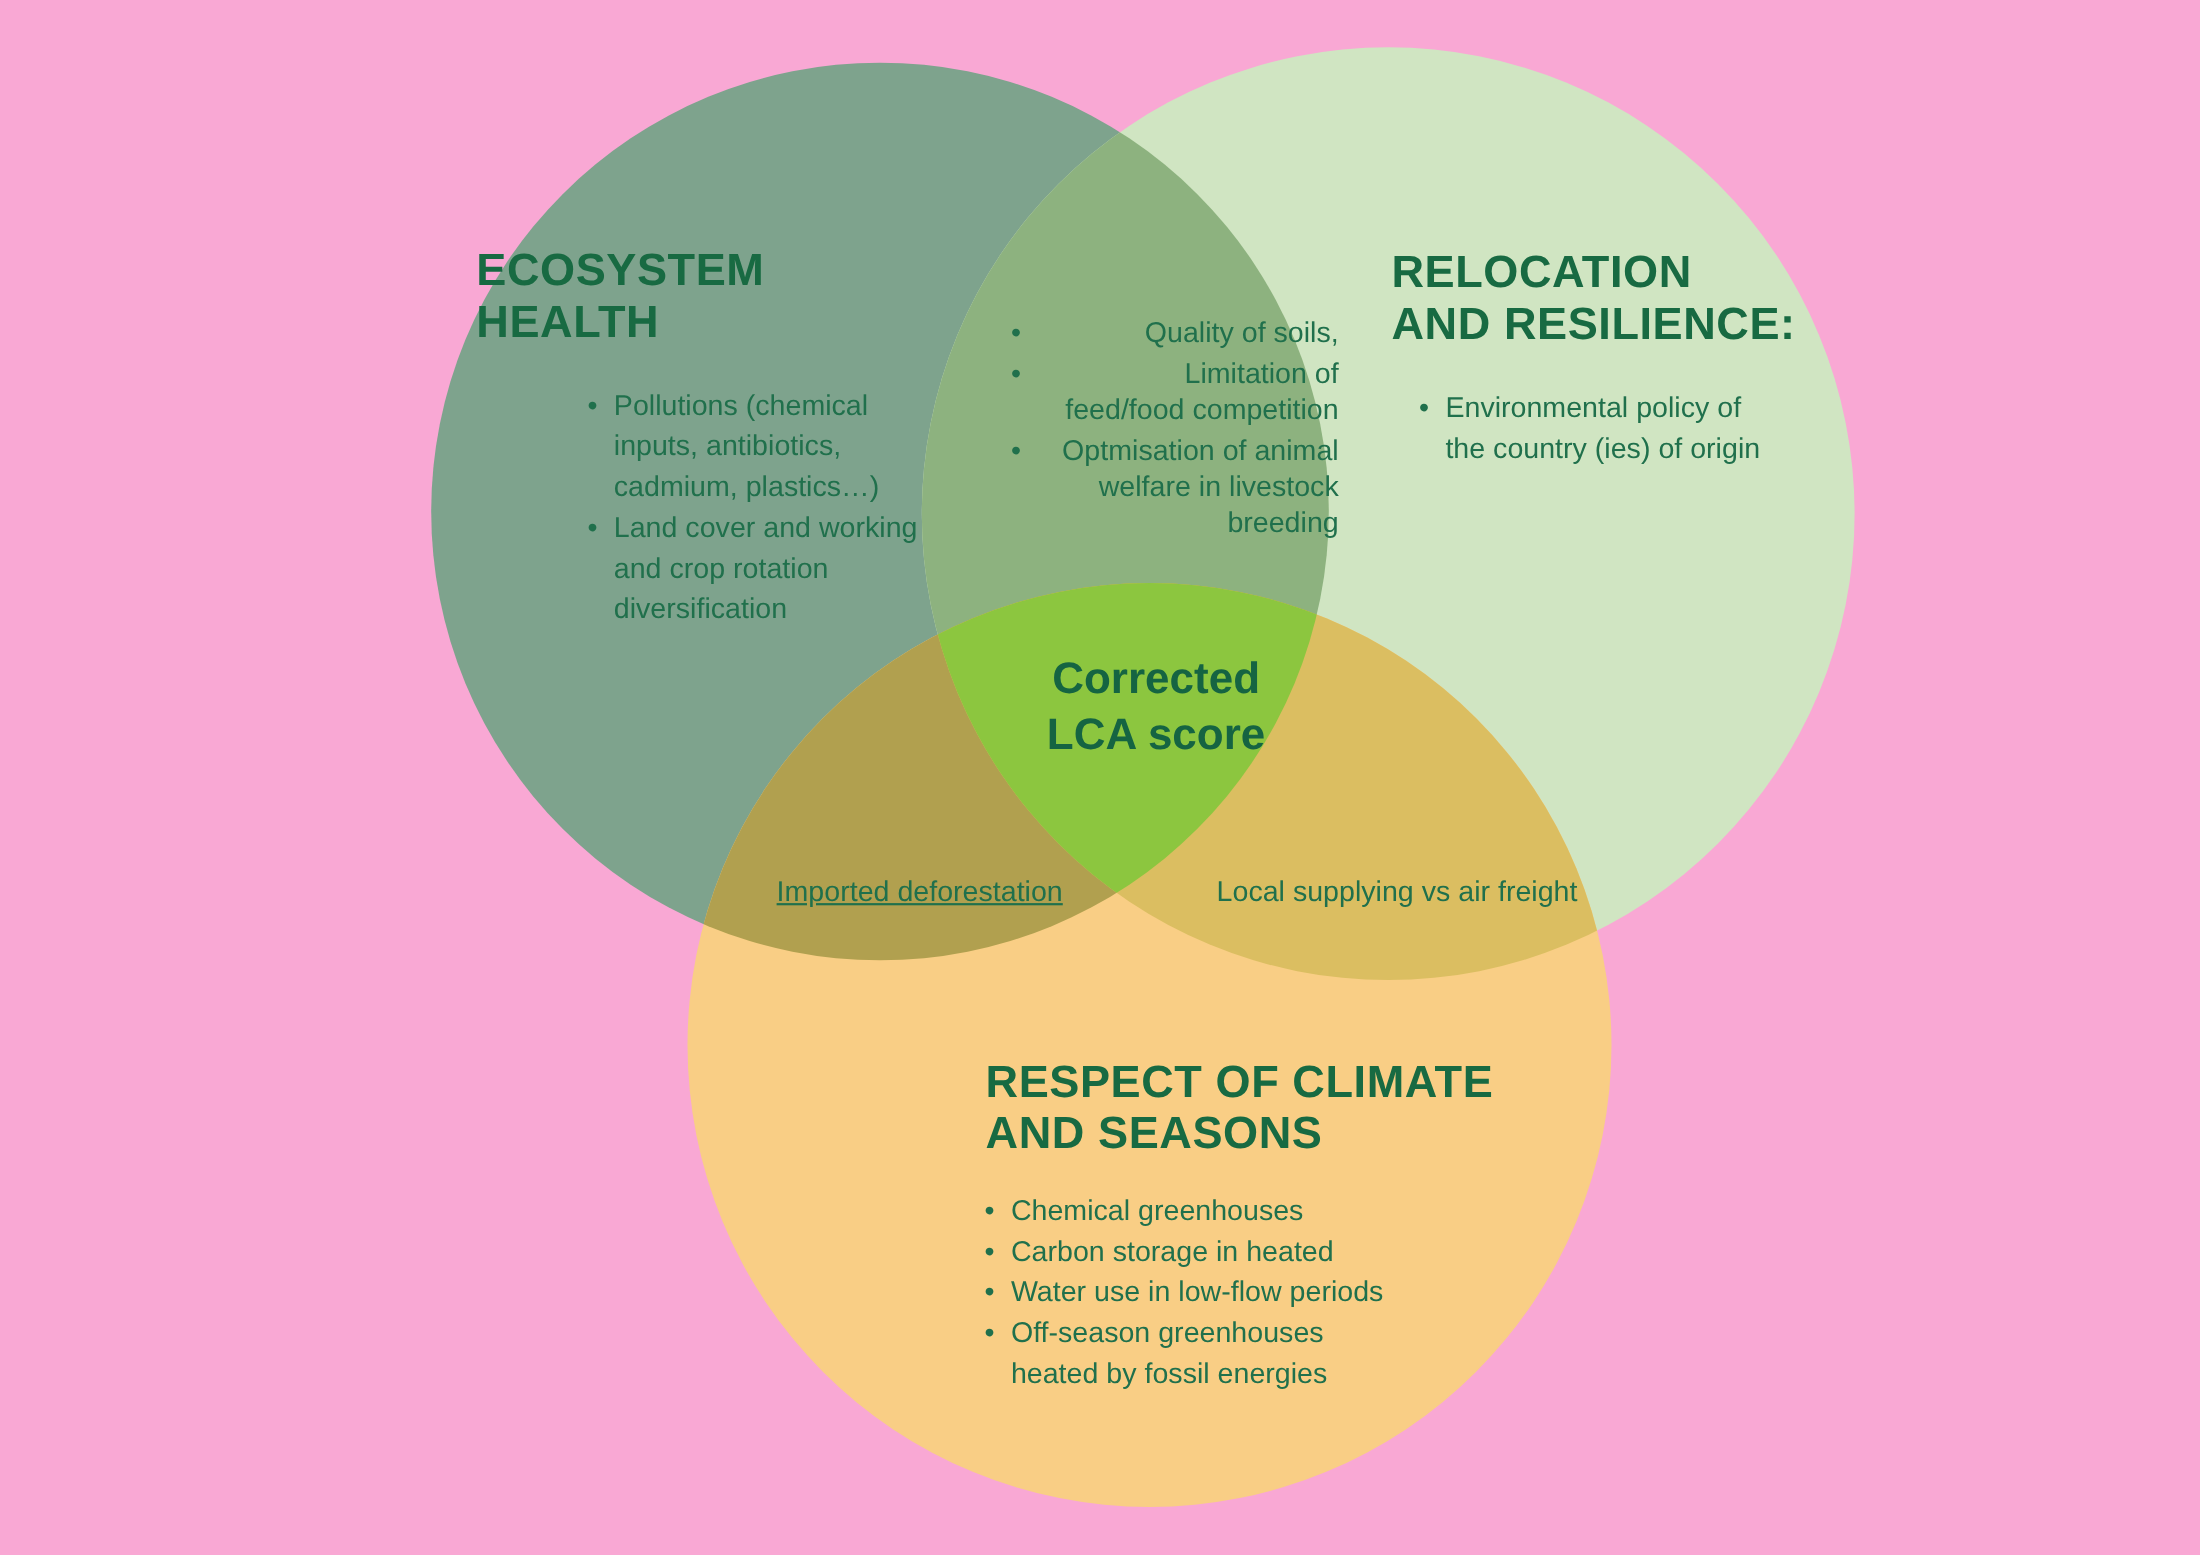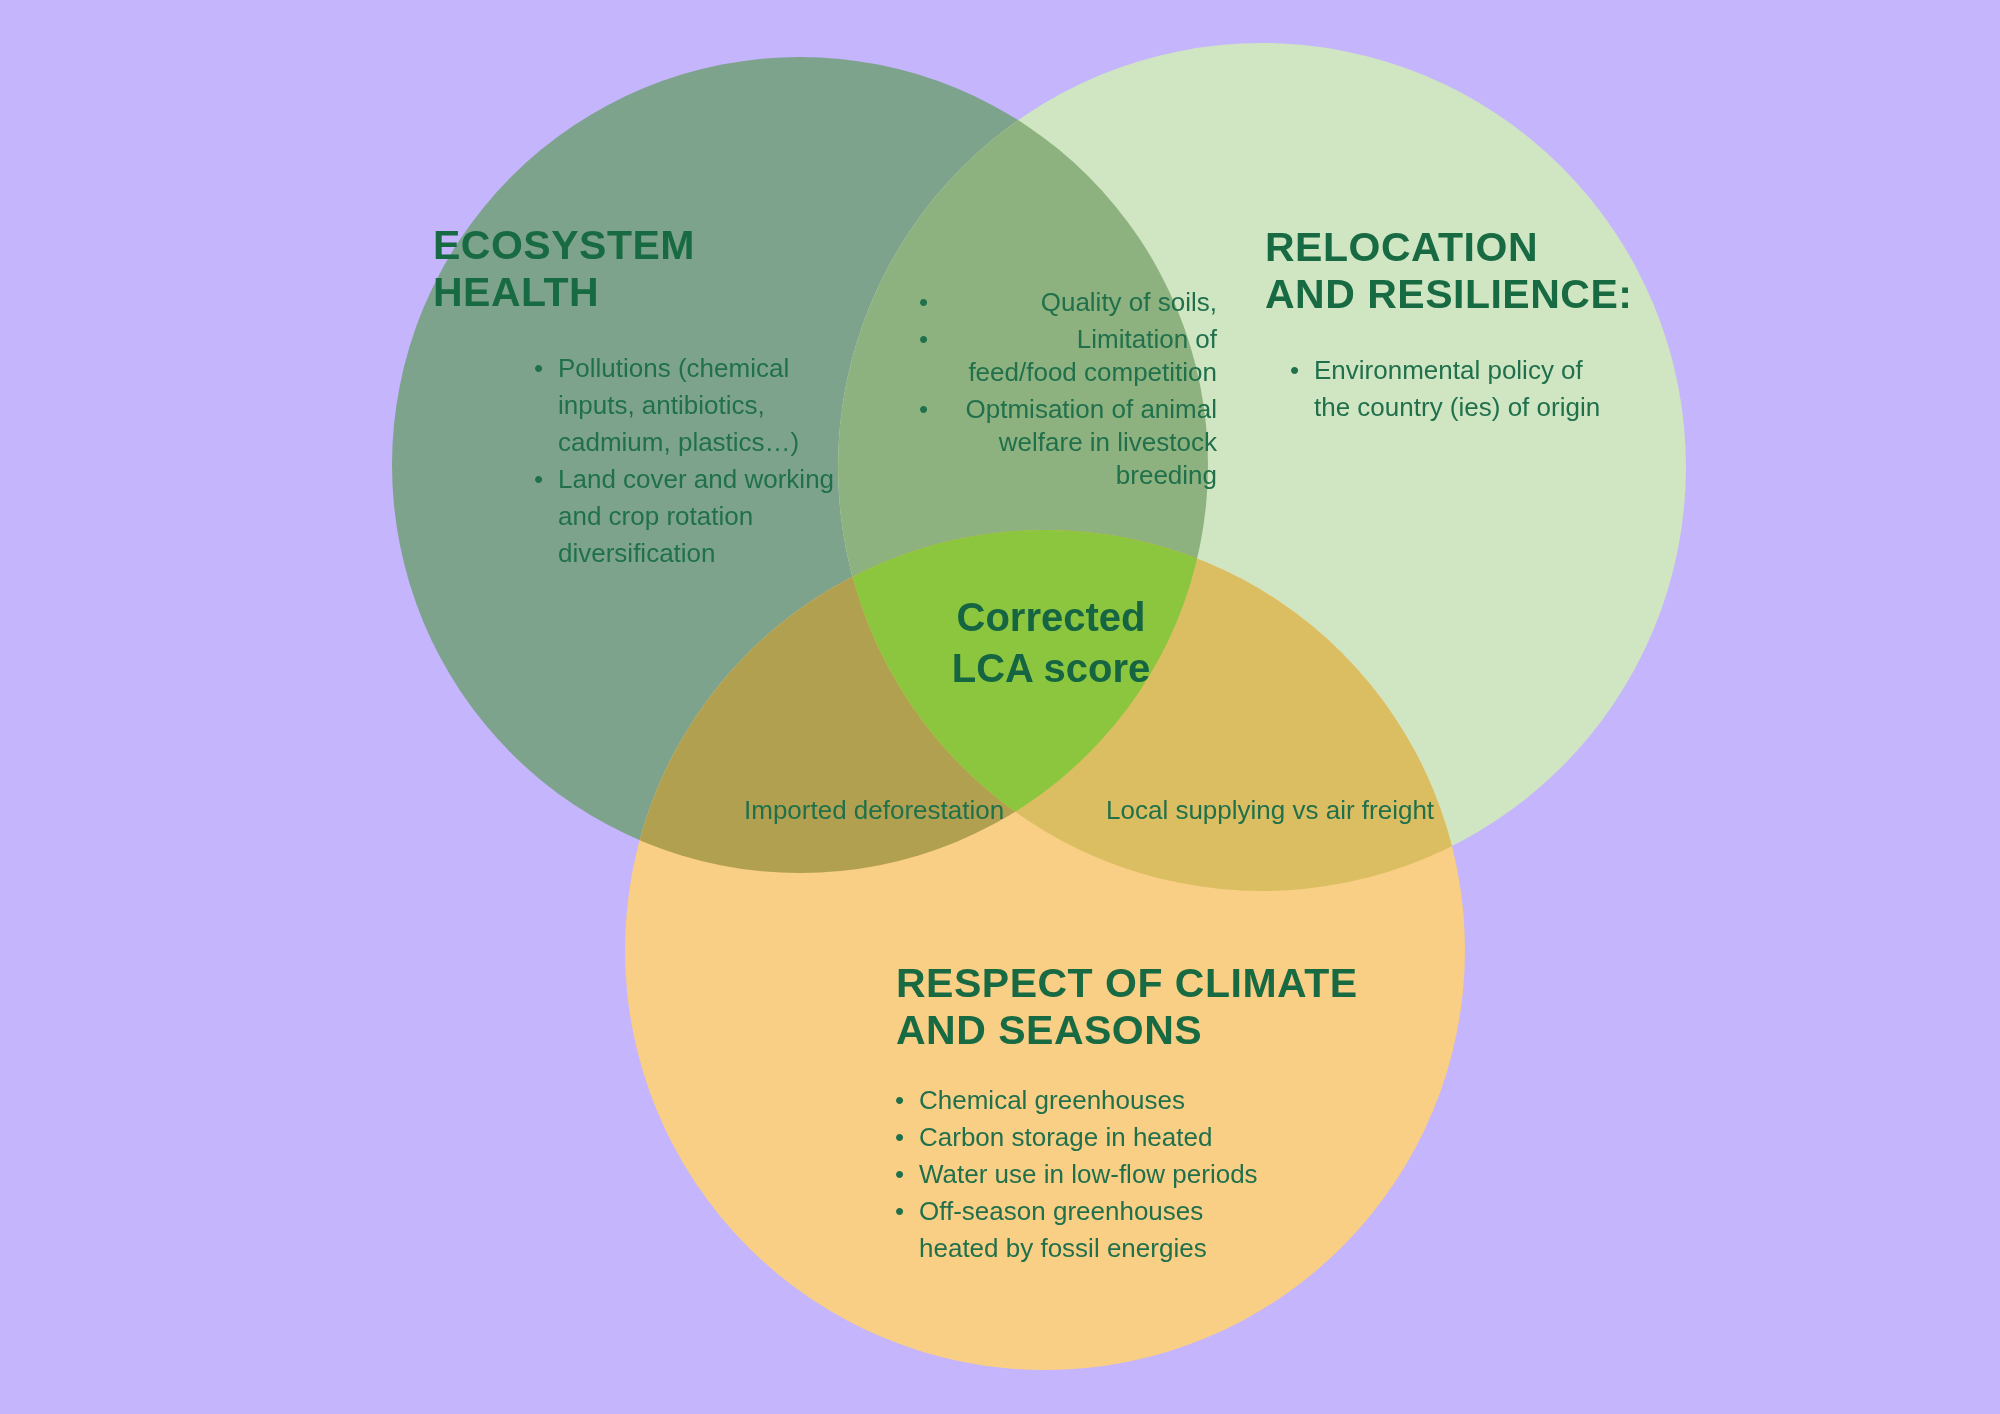--- a/index.html
+++ b/index.html
@@ -1,20 +1,20 @@
 <!DOCTYPE html>
 <html><head>
 <meta charset="utf-8">
 <style>
   html, body { margin: 0; padding: 0; background: #ffffff; }
   #canvas {
     position: relative;
     width: 2000px;
     height: 1414px;
-    background: #c4b5fd;
+    background: #f9a8d4;
     overflow: hidden;
     font-family: "Liberation Sans", sans-serif;
   }
   #venn-svg { position: absolute; left: 0; top: 0; }
 
   .abs { position: absolute; }
 
   .circle-title {
     font-weight: bold;
     font-size: 41px;
@@ -117,21 +117,21 @@
     <li>Limitation of
 feed/food competition</li>
     <li>Optmisation of animal
 welfare in livestock
 breeding</li>
   </ul>
 
   <div class="abs center-label" style="left:901px; top:592px; width:300px;">Corrected
 LCA score</div>
 
-  <div class="abs region-label" style="left:744px; top:794px;">Imported deforestation</div>
+  <div class="abs region-label" style="left:706px; top:794px;text-decoration:underline;">Imported deforestation</div>
 
   <div class="abs region-label" style="left:1106px; top:794px;">Local supplying vs air freight</div>
 
   <div class="abs circle-title" style="left:896px; top:960px;">RESPECT OF CLIMATE
 AND SEASONS</div>
   <ul class="abs bullets" style="left:893px; top:1082px; width:400px;">
     <li>Chemical greenhouses</li>
     <li>Carbon storage in heated</li>
     <li>Water use in low-flow periods</li>
     <li>Off-season greenhouses

